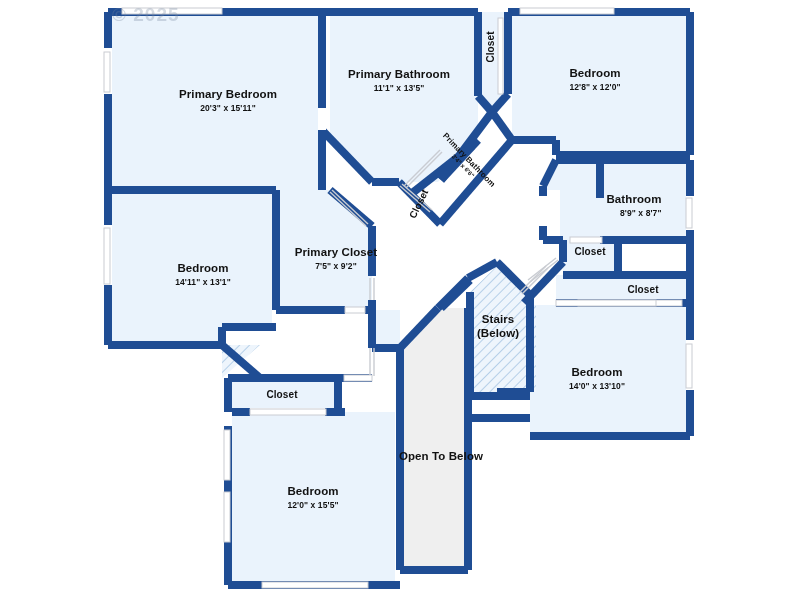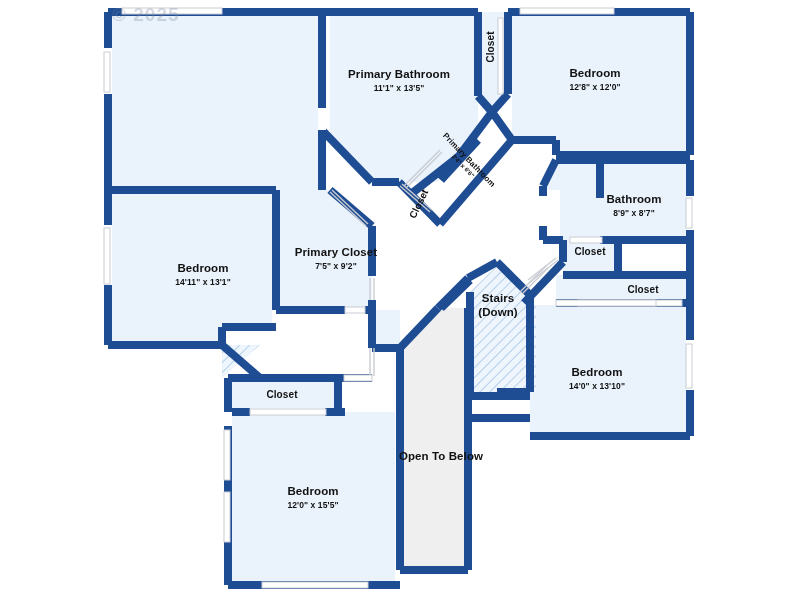--- a/index.html
+++ b/index.html
@@ -262,37 +262,41 @@
       <g stroke="#c9ccd2" stroke-width="1.4" fill="none">
         <line x1="374" y1="348" x2="374" y2="376"></line>
         <line x1="370" y1="348" x2="370" y2="376"></line>
       </g>
       <rect x="344" y="375" width="28" height="6" fill="#ffffff" stroke="#c9ccd2" stroke-width="1"></rect>
     </g>
   </svg>
 
   <div class="watermark">© 2025</div>
 
+  <div class="room-label" style="left:228px; top:100px;">
+    <span class="room-name">Primary Bedroom</span>
+    <span class="room-dims">20'3" x 15'11"</span>
+  </div>
 
   <div class="room-label" style="left:399px; top:80px;">
     <span class="room-name">Primary Bathroom</span>
     <span class="room-dims">11'1" x 13'5"</span>
   </div>
 
   <div class="room-label tiny-label" style="left:466px; top:163px; transform:translate(-50%,-50%) rotate(46deg);">
     <span class="room-name">Primary Bathroom</span>
     <span class="room-dims">3'4" x 6'6"</span>
   </div>
 
   <div class="room-label" style="left:595px; top:79px;">
     <span class="room-name">Bedroom</span>
     <span class="room-dims">12'8" x 12'0"</span>
   </div>
 
-  <div class="room-label" style="left:634px; top:205px;">
+  <div class="room-label" style="left:634px; top:205px;text-align:right;">
     <span class="room-name">Bathroom</span>
     <span class="room-dims">8'9" x 8'7"</span>
   </div>
 
   <div class="room-label" style="left:203px; top:274px;">
     <span class="room-name">Bedroom</span>
     <span class="room-dims">14'11" x 13'1"</span>
   </div>
 
   <div class="room-label" style="left:336px; top:258px;">
@@ -303,23 +307,23 @@
   <div class="room-label" style="left:597px; top:378px;">
     <span class="room-name">Bedroom</span>
     <span class="room-dims">14'0" x 13'10"</span>
   </div>
 
   <div class="room-label" style="left:313px; top:497px;">
     <span class="room-name">Bedroom</span>
     <span class="room-dims">12'0" x 15'5"</span>
   </div>
 
-  <div class="room-label" style="left:498px; top:306px;">
+  <div class="room-label" style="left:498px; top:327px;">
     <span class="room-name">Stairs</span>
-    <span class="room-name">(Down)</span>
+    <span class="room-name">(Below)</span>
   </div>
 
   <div class="room-label" style="left:441px; top:457px;text-align:center;">
     <span class="room-name">Open To Below</span>
   </div>
 
   <div class="room-label small-label" style="left:491px; top:47px; transform:translate(-50%,-50%) rotate(-90deg);">
     <span class="room-name">Closet</span>
   </div>
 

